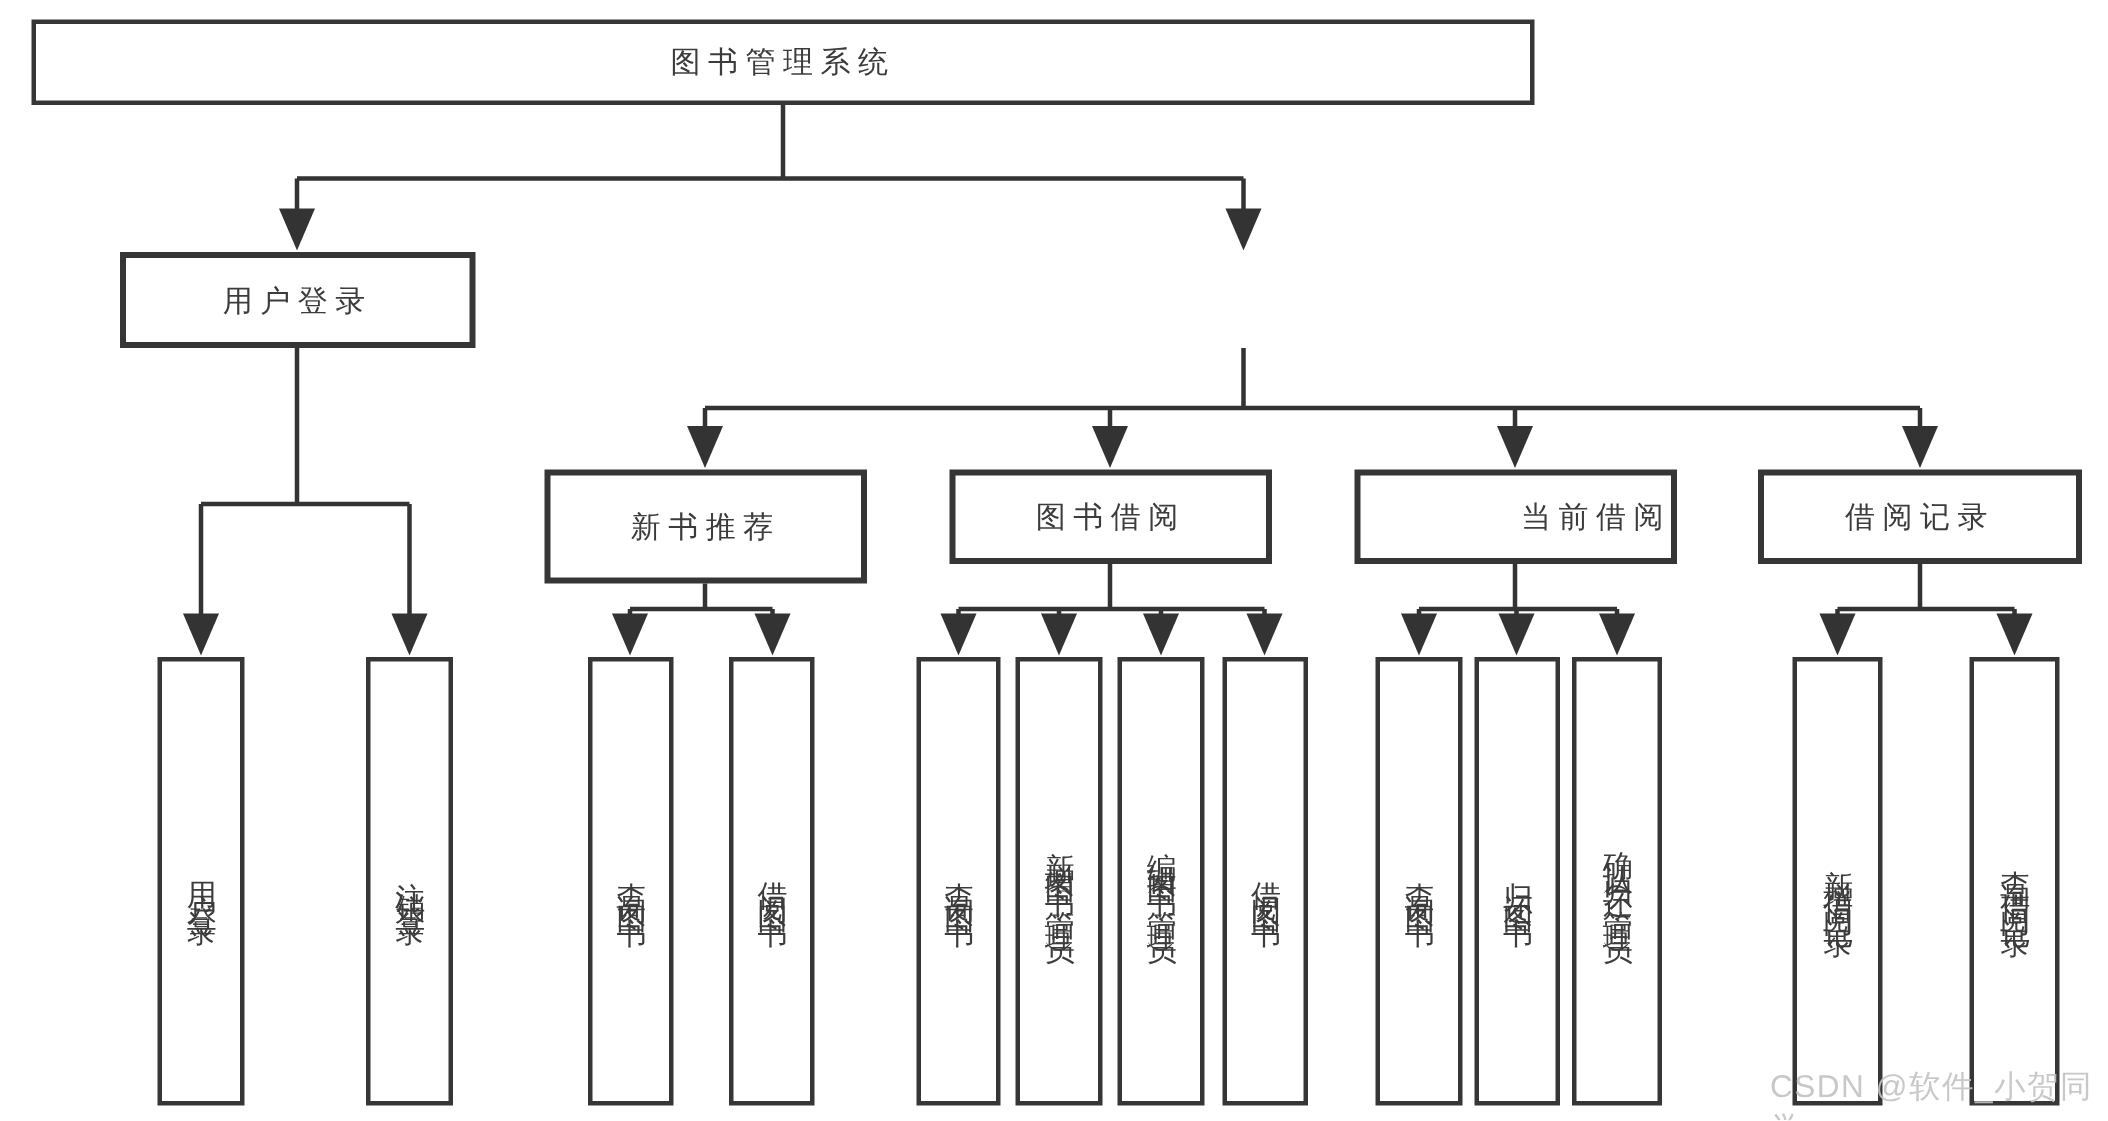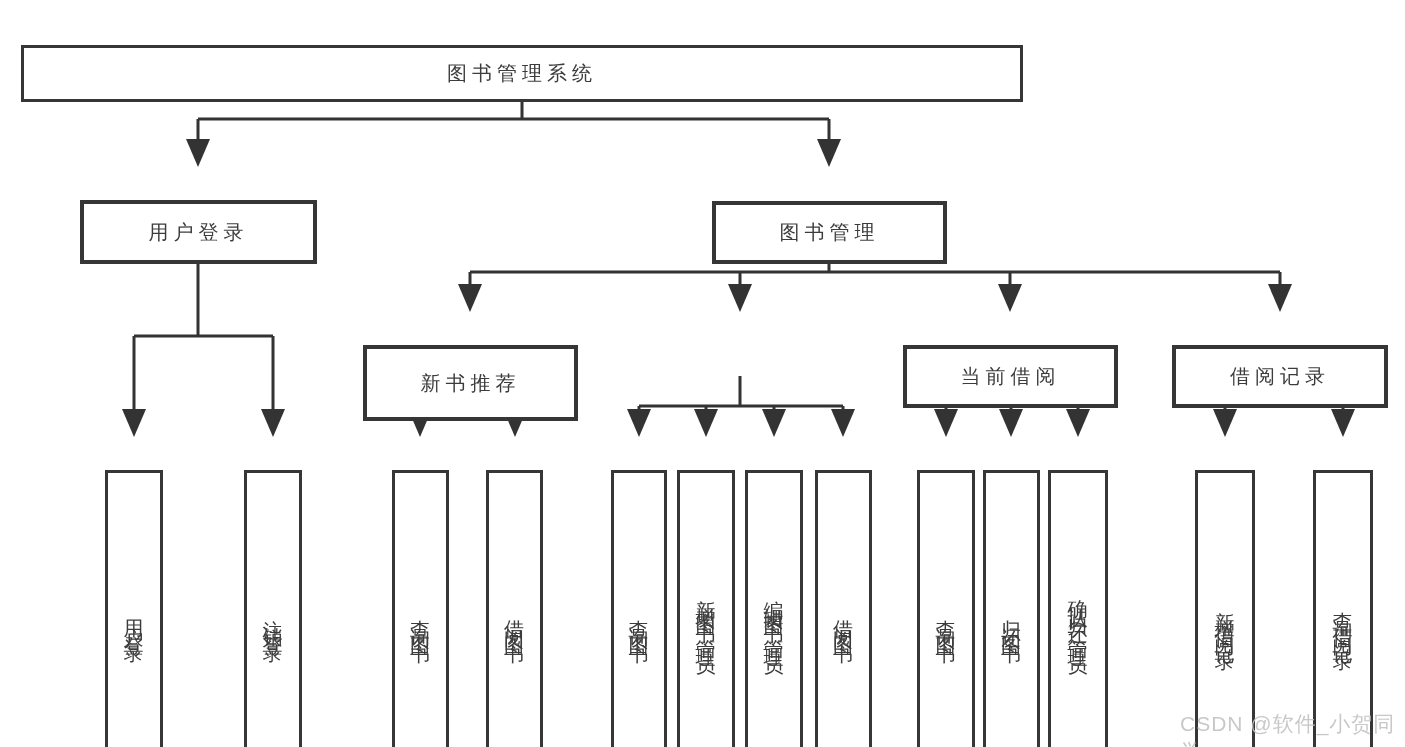--- a/index.html
+++ b/index.html
@@ -9,21 +9,20 @@
     overflow:hidden;
   }
   .wires { position:absolute; left:0; top:0; width:1405px; height:747px; }
   .wires path { stroke:#333333; stroke-width:3; fill:none; }
   .wires polygon { fill:#333333; stroke:none; }
   .node {
     position:absolute; box-sizing:border-box; background:#ffffff;
     border:3px solid #363636; color:#3c3c3c;
     display:flex; align-items:center; justify-content:center;
     z-index:2;
-    margin-top:32px;
   }
   .hbox { font-size:20px; letter-spacing:5px; }
   .hbox.thick { border-width:4px; }
   .vbox span {
     writing-mode:vertical-rl; text-orientation:mixed;
     font-size:20px; letter-spacing:8px; line-height:1;
     white-space:nowrap;
   }
   .watermark {
     position:absolute; left:1180px; top:710px; z-index:6;
@@ -71,28 +70,28 @@
     <polygon points="1331,409 1355,409 1343,437"></polygon>
   </svg>
 
   <div class="node hbox" style="left:21px; top:13px; width:1002px; height:57px;">
     <span>图书管理系统</span>
   </div>
 
   <div class="node hbox thick" style="left:80px; top:168px; width:237px; height:64px;">
     <span>用户登录</span>
   </div>
-  <div class="node hbox thick" style="left:712px; top:169px; width:235px; height:63px;">
-    <span>图书管理</span>
-  </div>
 
   <div class="node hbox thick" style="left:363px; top:313px; width:215px; height:76px;">
     <span>新书推荐</span>
   </div>
-  <div class="node hbox thick" style="left:903px; top:313px; width:215px; height:63px;">
+  <div class="node hbox thick" style="left:633px; top:313px; width:215px; height:63px;">
+    <span>图书借阅</span>
+  </div>
+  <div class="node hbox thick" style="left:903px; top:313px; width:215px; height:63px;justify-content:flex-end;">
     <span>当前借阅</span>
   </div>
   <div class="node hbox thick" style="left:1172px; top:313px; width:216px; height:63px;">
     <span>借阅记录</span>
   </div>
 
   <div class="node vbox" style="left:105px; top:438px; width:58px; height:299px;">
     <span>用户登录</span>
   </div>
   <div class="node vbox" style="left:244px; top:438px; width:58px; height:299px;">

